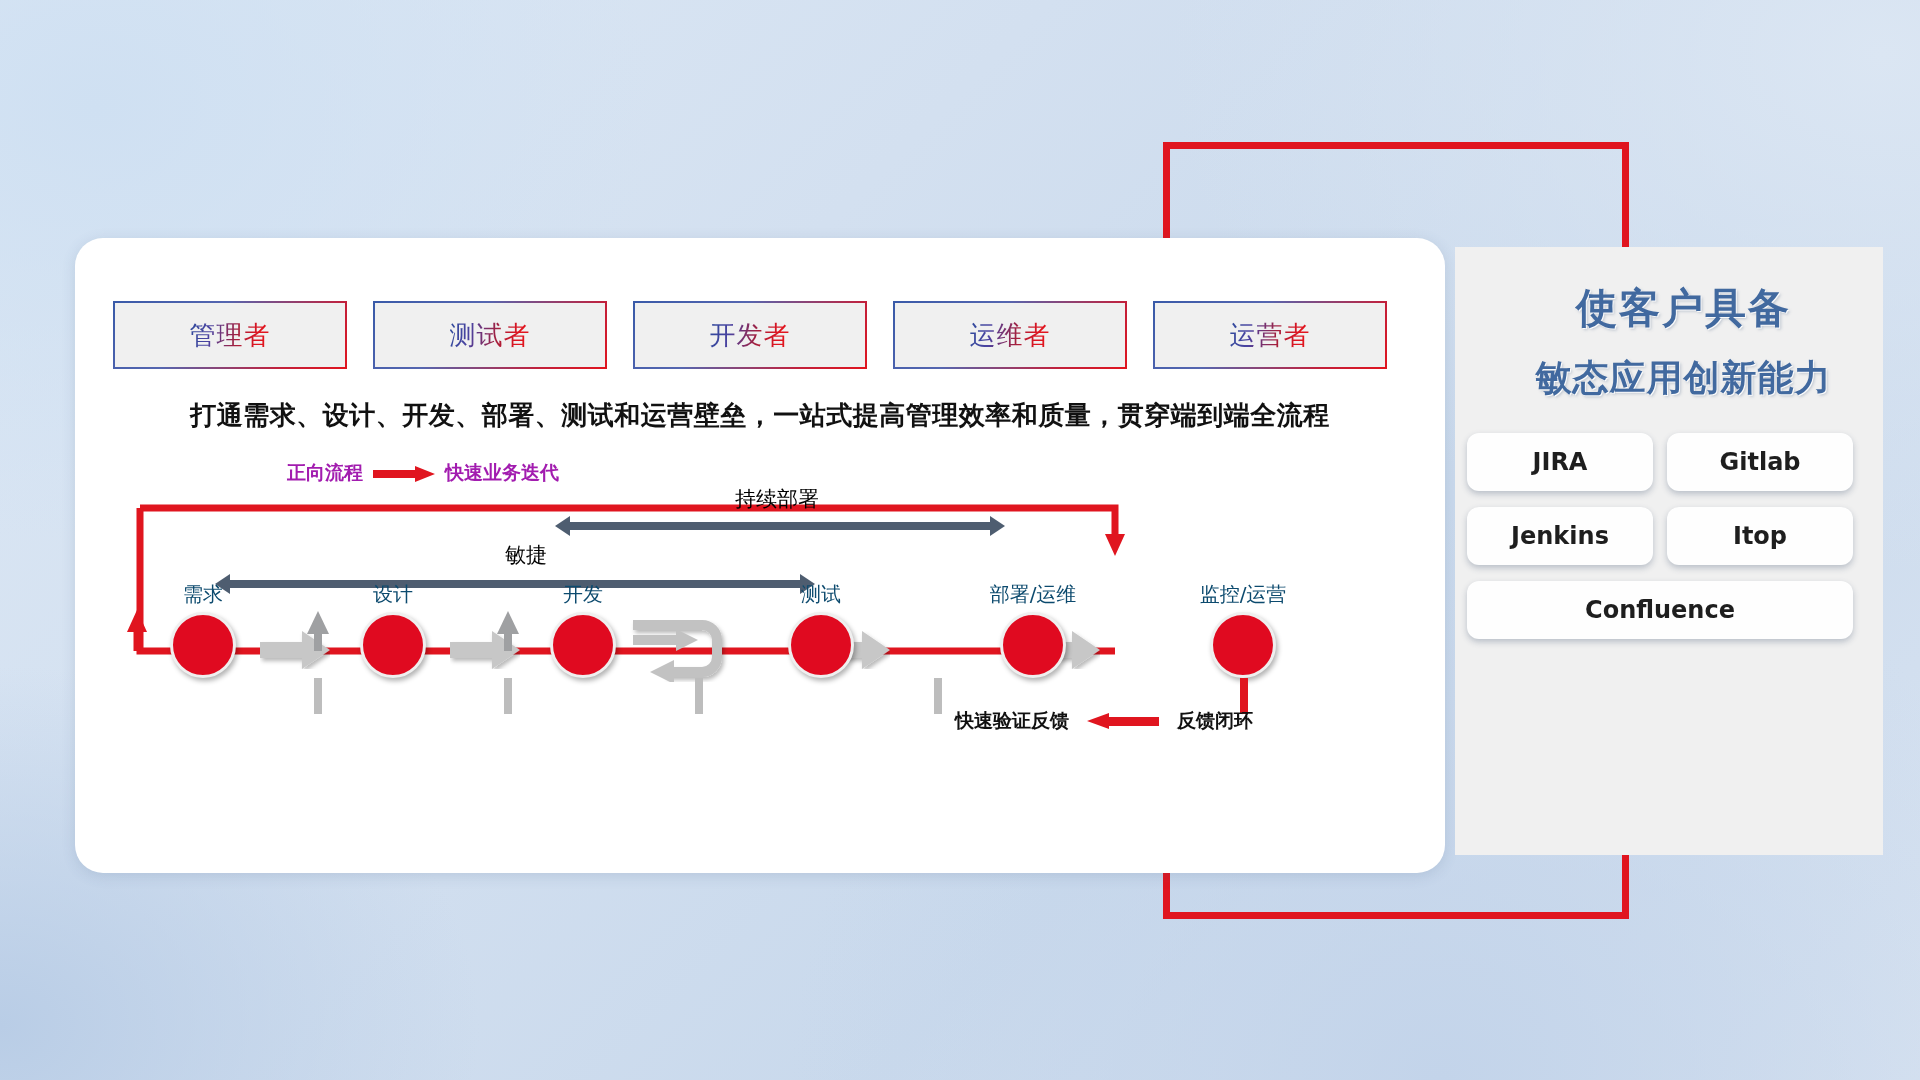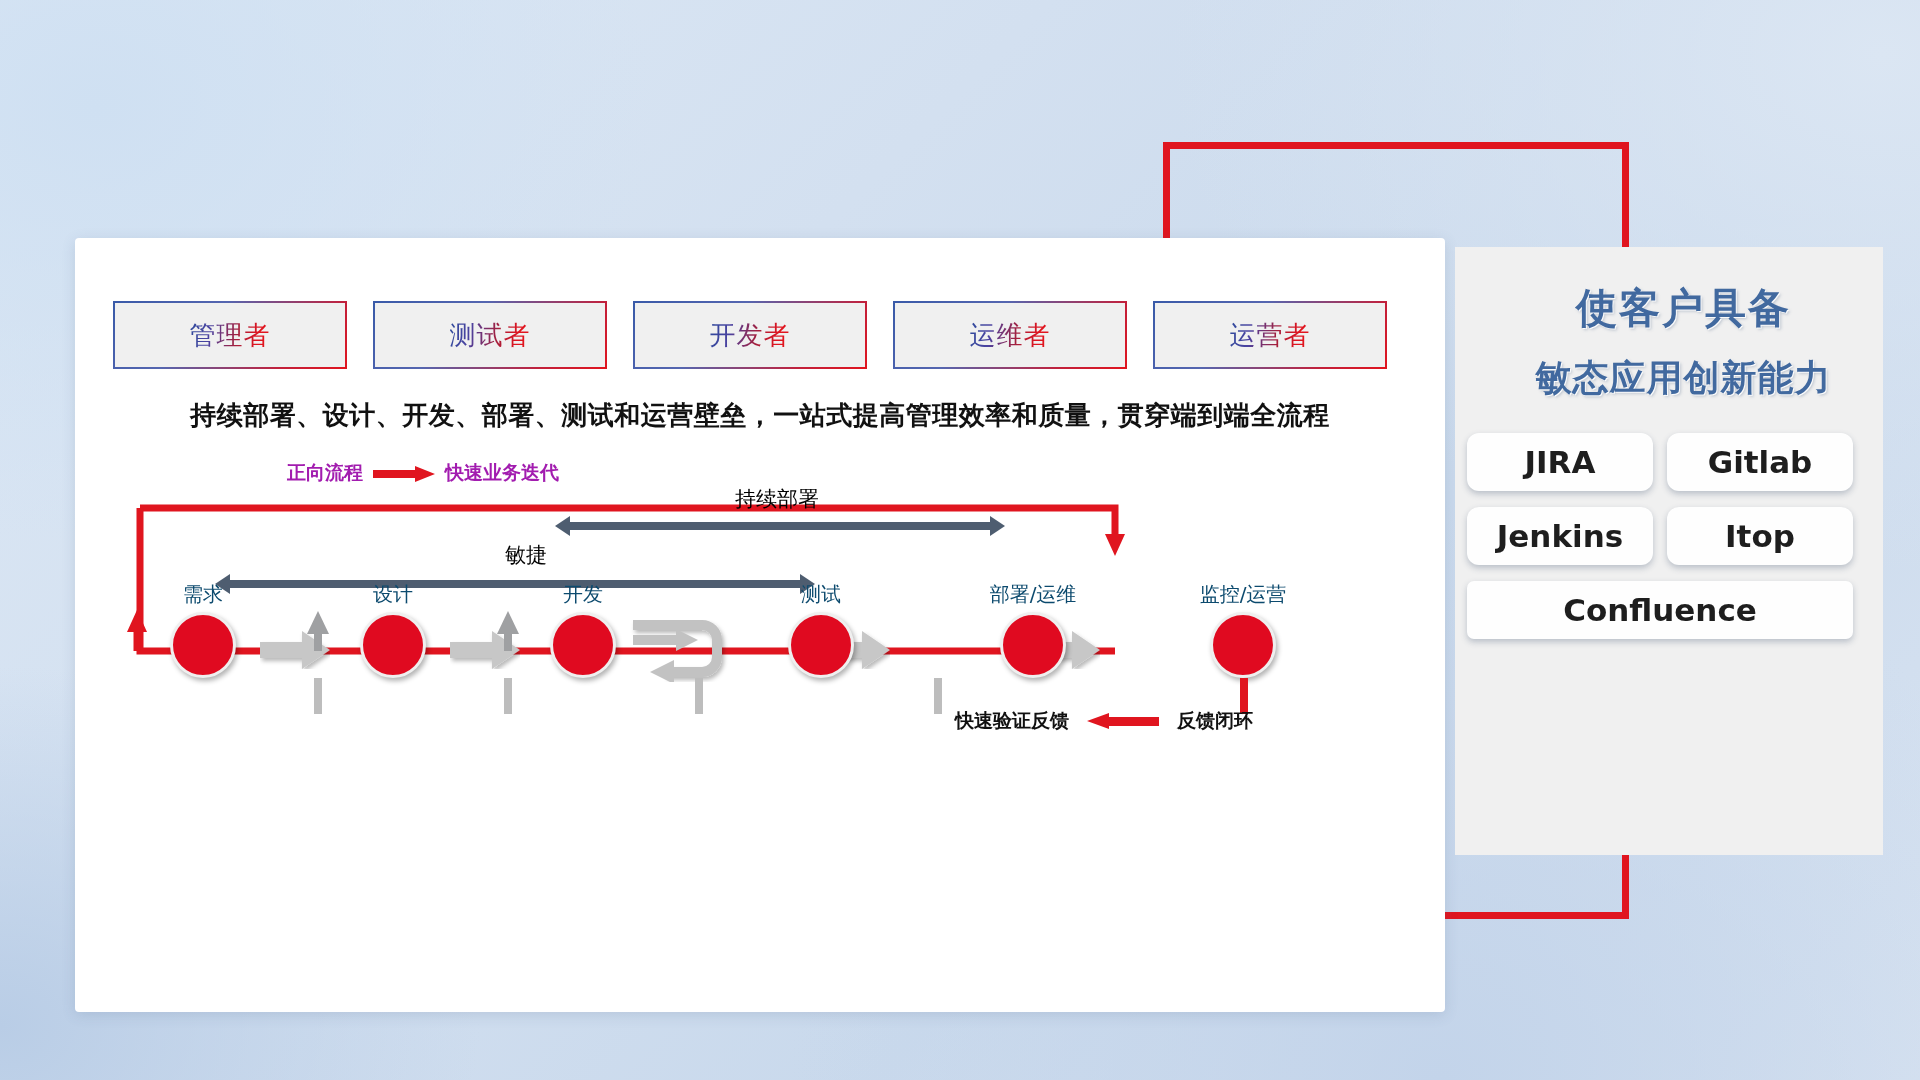--- a/index.html
+++ b/index.html
@@ -18,23 +18,23 @@
       radial-gradient(ellipse 1000px 900px at 75% 100%, #c3d4ea 0%, rgba(195,212,234,0) 65%),
       linear-gradient(135deg, #dce8f5 0%, #d3e0f0 35%, #c9d9ec 65%, #d8e3f1 100%);
   }
 
   
   .bracket { position: absolute; background: #e0151f; z-index: 1; }
 
   
   #main-card {
     position: absolute;
-    left: 75px; top: 238px; width: 1370px; height: 774px;
+    left: 75px; top: 238px; width: 1370px; height: 635px;
     background: #ffffff;
-    border-radius: 4px;
+    border-radius: 28px;
     box-shadow: 0 3px 14px rgba(70,95,130,0.16);
     z-index: 3;
   }
 
   
   #roles-row {
     position: absolute; left: 38px; top: 63px;
     display: flex; gap: 26px;
   }
   .role-box {
@@ -147,25 +147,25 @@
   #panel-line2 { font-size: 36px; margin-top: 18px; letter-spacing: 1px; }
 
   #tools-grid {
     margin: 30px 12px 0 12px;
     display: flex; flex-wrap: wrap; gap: 16px 14px;
   }
   .tool-chip {
     background: #fefefe; border-radius: 12px;
     height: 58px; flex: 0 0 186px;
     display: flex; align-items: center; justify-content: center;
-    font-size: 31px; font-weight: 700; color: #1e1e1e;
+    font-size: 24px; font-weight: 700; color: #1e1e1e;
     box-shadow: 0 3px 6px rgba(60,80,110,0.30);
     font-family: "DejaVu Sans", "Liberation Sans", sans-serif;
   }
-  .tool-chip.wide { flex: 0 0 386px; border-radius: 7px; }
+  .tool-chip.wide { flex: 0 0 386px; }
 </style>
 </head>
 <body>
 
 <div id="stage">
 
   <div class="bracket" style="left:1163px; top:142px; width:466px; height:7px;"></div>
   <div class="bracket" style="left:1163px; top:142px; width:7px; height:102px;"></div>
   <div class="bracket" style="left:1622px; top:142px; width:7px; height:777px;"></div>
   <div class="bracket" style="left:1163px; top:912px; width:466px; height:7px;"></div>
@@ -184,21 +184,21 @@
         <span class="role-label">开发者</span>
       </div>
       <div class="role-box">
         <span class="role-label">运维者</span>
       </div>
       <div class="role-box">
         <span class="role-label">运营者</span>
       </div>
     </div>
 
-    <div id="subtitle">持续部署、设计、开发、部署、测试和运营壁垒，一站式提高管理效率和质量，贯穿端到端全流程</div>
+    <div id="subtitle">打通需求、设计、开发、部署、测试和运营壁垒，一站式提高管理效率和质量，贯穿端到端全流程</div>
 
     <div id="forward-legend">
       <span>正向流程</span>
       <span class="legend-arrow-right"></span>
       <span>快速业务迭代</span>
     </div>
 
     <svg width="1370" height="635" style="position:absolute;left:0;top:0;overflow:visible;">
 
       <path d="M 65 270 L 1040 270 L 1040 300" fill="none" stroke="#e0151f" stroke-width="7"></path>

